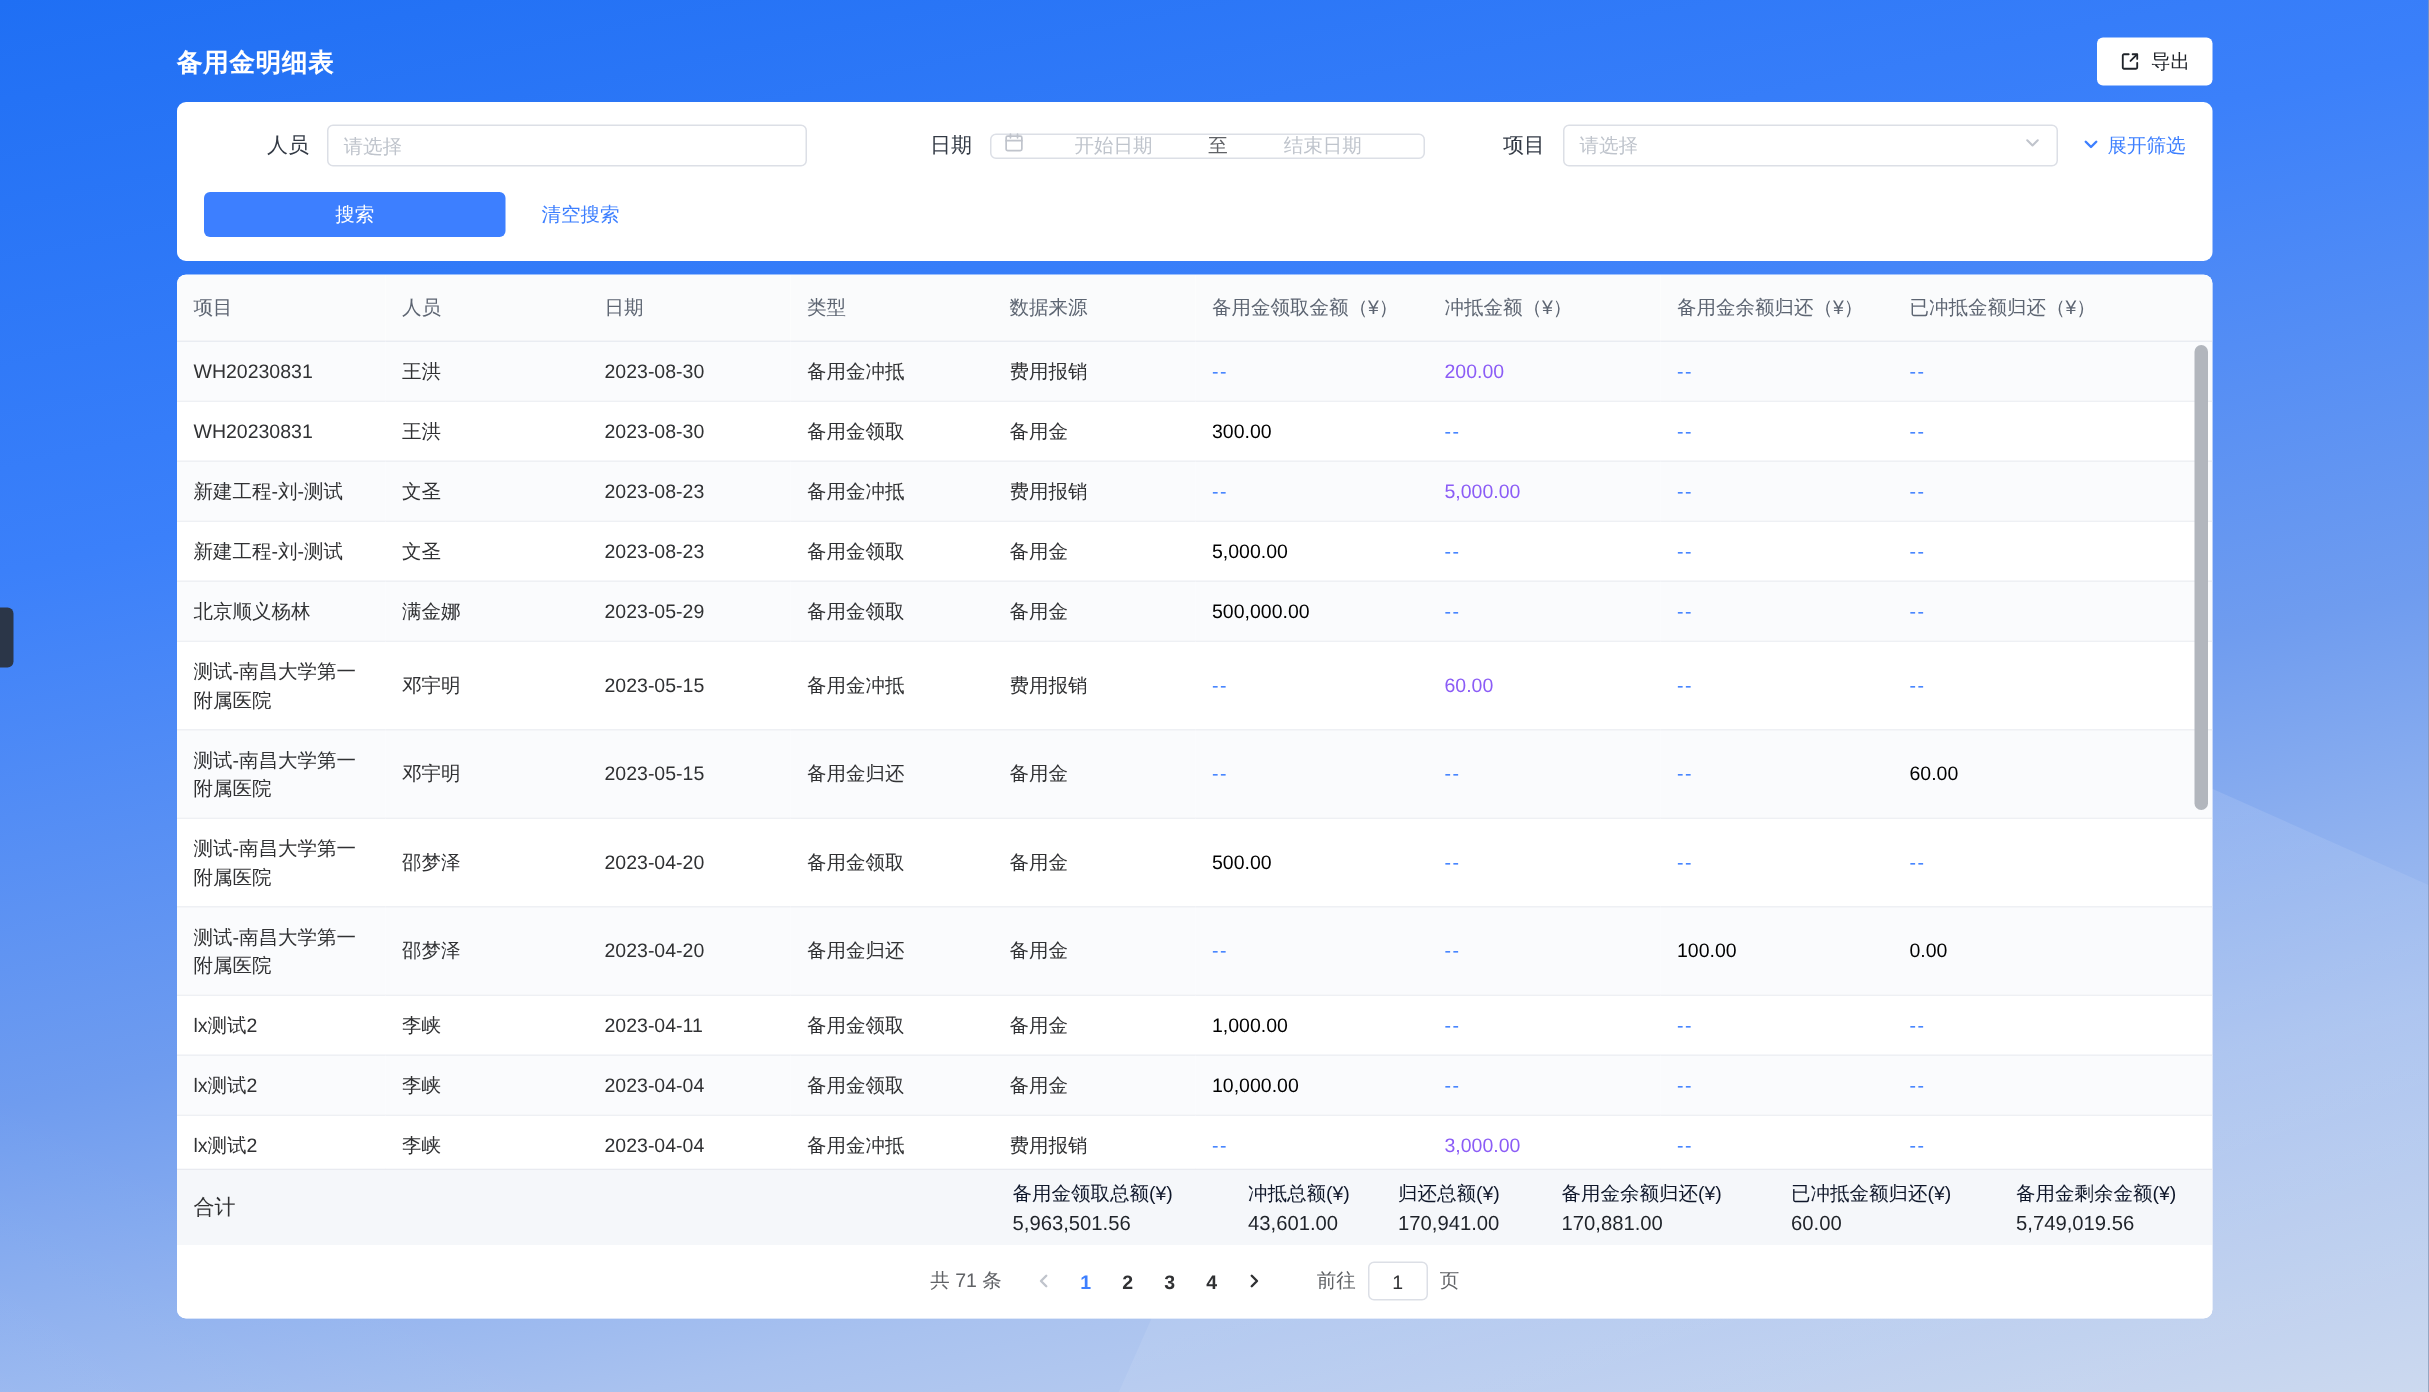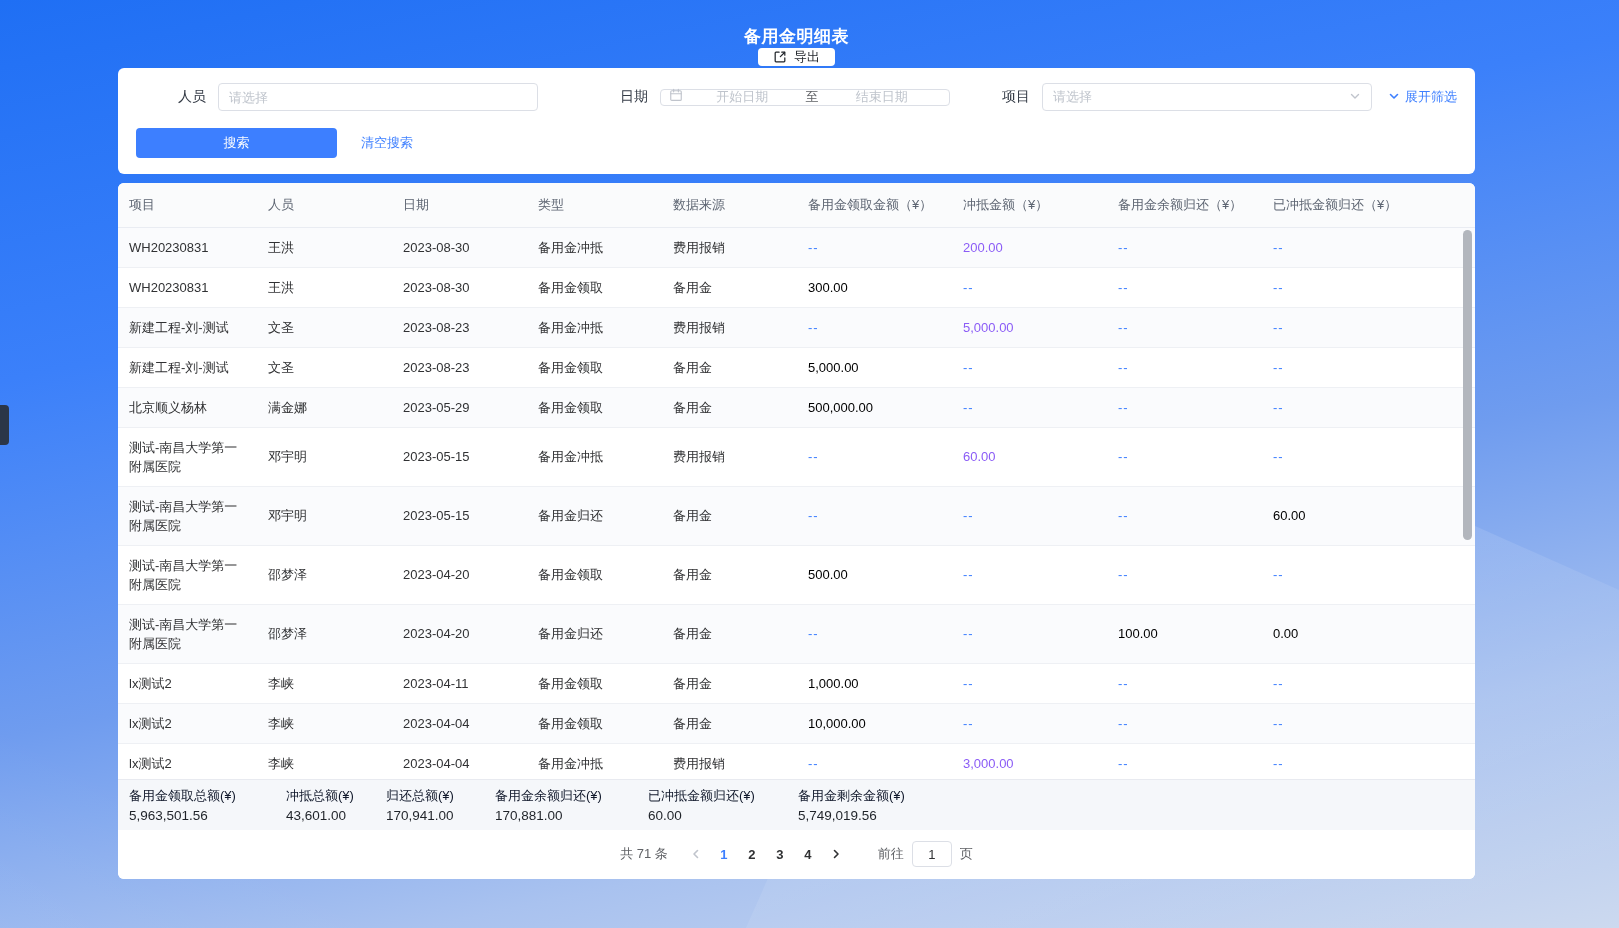--- a/index.html
+++ b/index.html
@@ -22,21 +22,21 @@
     background: linear-gradient(45deg, rgba(255,255,255,.16), rgba(255,255,255,0) 65%);
     transform: rotate(-18deg); pointer-events:none;
   }
   .drawer-handle {
     position:absolute; left:0; top:405px; width:9px; height:40px;
     background:#2b3648; border-radius:0 4px 4px 0; cursor:pointer; z-index:5;
   }
   .content { position:absolute; left:118px; top:25px; width:1357px; z-index:2; }
 
   
-  .page-header { display:flex; align-items:center; justify-content:space-between; height:32px; margin-bottom:11px;flex-direction:column; }
+  .page-header { display:flex; align-items:center; justify-content:space-between; height:32px; margin-bottom:11px; }
   .page-title { color:#ffffff; font-size:17px; font-weight:700; letter-spacing:.5px; }
   .export-btn {
     display:inline-flex; align-items:center; gap:7px;
     height:32px; padding:0 15px; border:none; border-radius:4px;
     background:#ffffff; color:#1f2329; font-size:13px; cursor:pointer;
     font-family:inherit;
   }
   .export-btn svg { display:block; }
 
   
@@ -401,20 +401,21 @@
           <td class="num-orange">3,000.00</td>
           <td class="dash">--</td>
           <td class="dash">--</td>
         </tr>
       </tbody>
         </table>
         <div class="fake-scrollbar"></div>
       </div>
 
       <div class="summary-row">
+        <span class="total-label">合计</span>
         <div class="summary-items">
             <div class="summary-item">
               <span class="s-label">备用金领取总额(¥)</span>
               <span class="s-value">5,963,501.56</span>
             </div>
             <div class="summary-item">
               <span class="s-label">冲抵总额(¥)</span>
               <span class="s-value">43,601.00</span>
             </div>
             <div class="summary-item">

